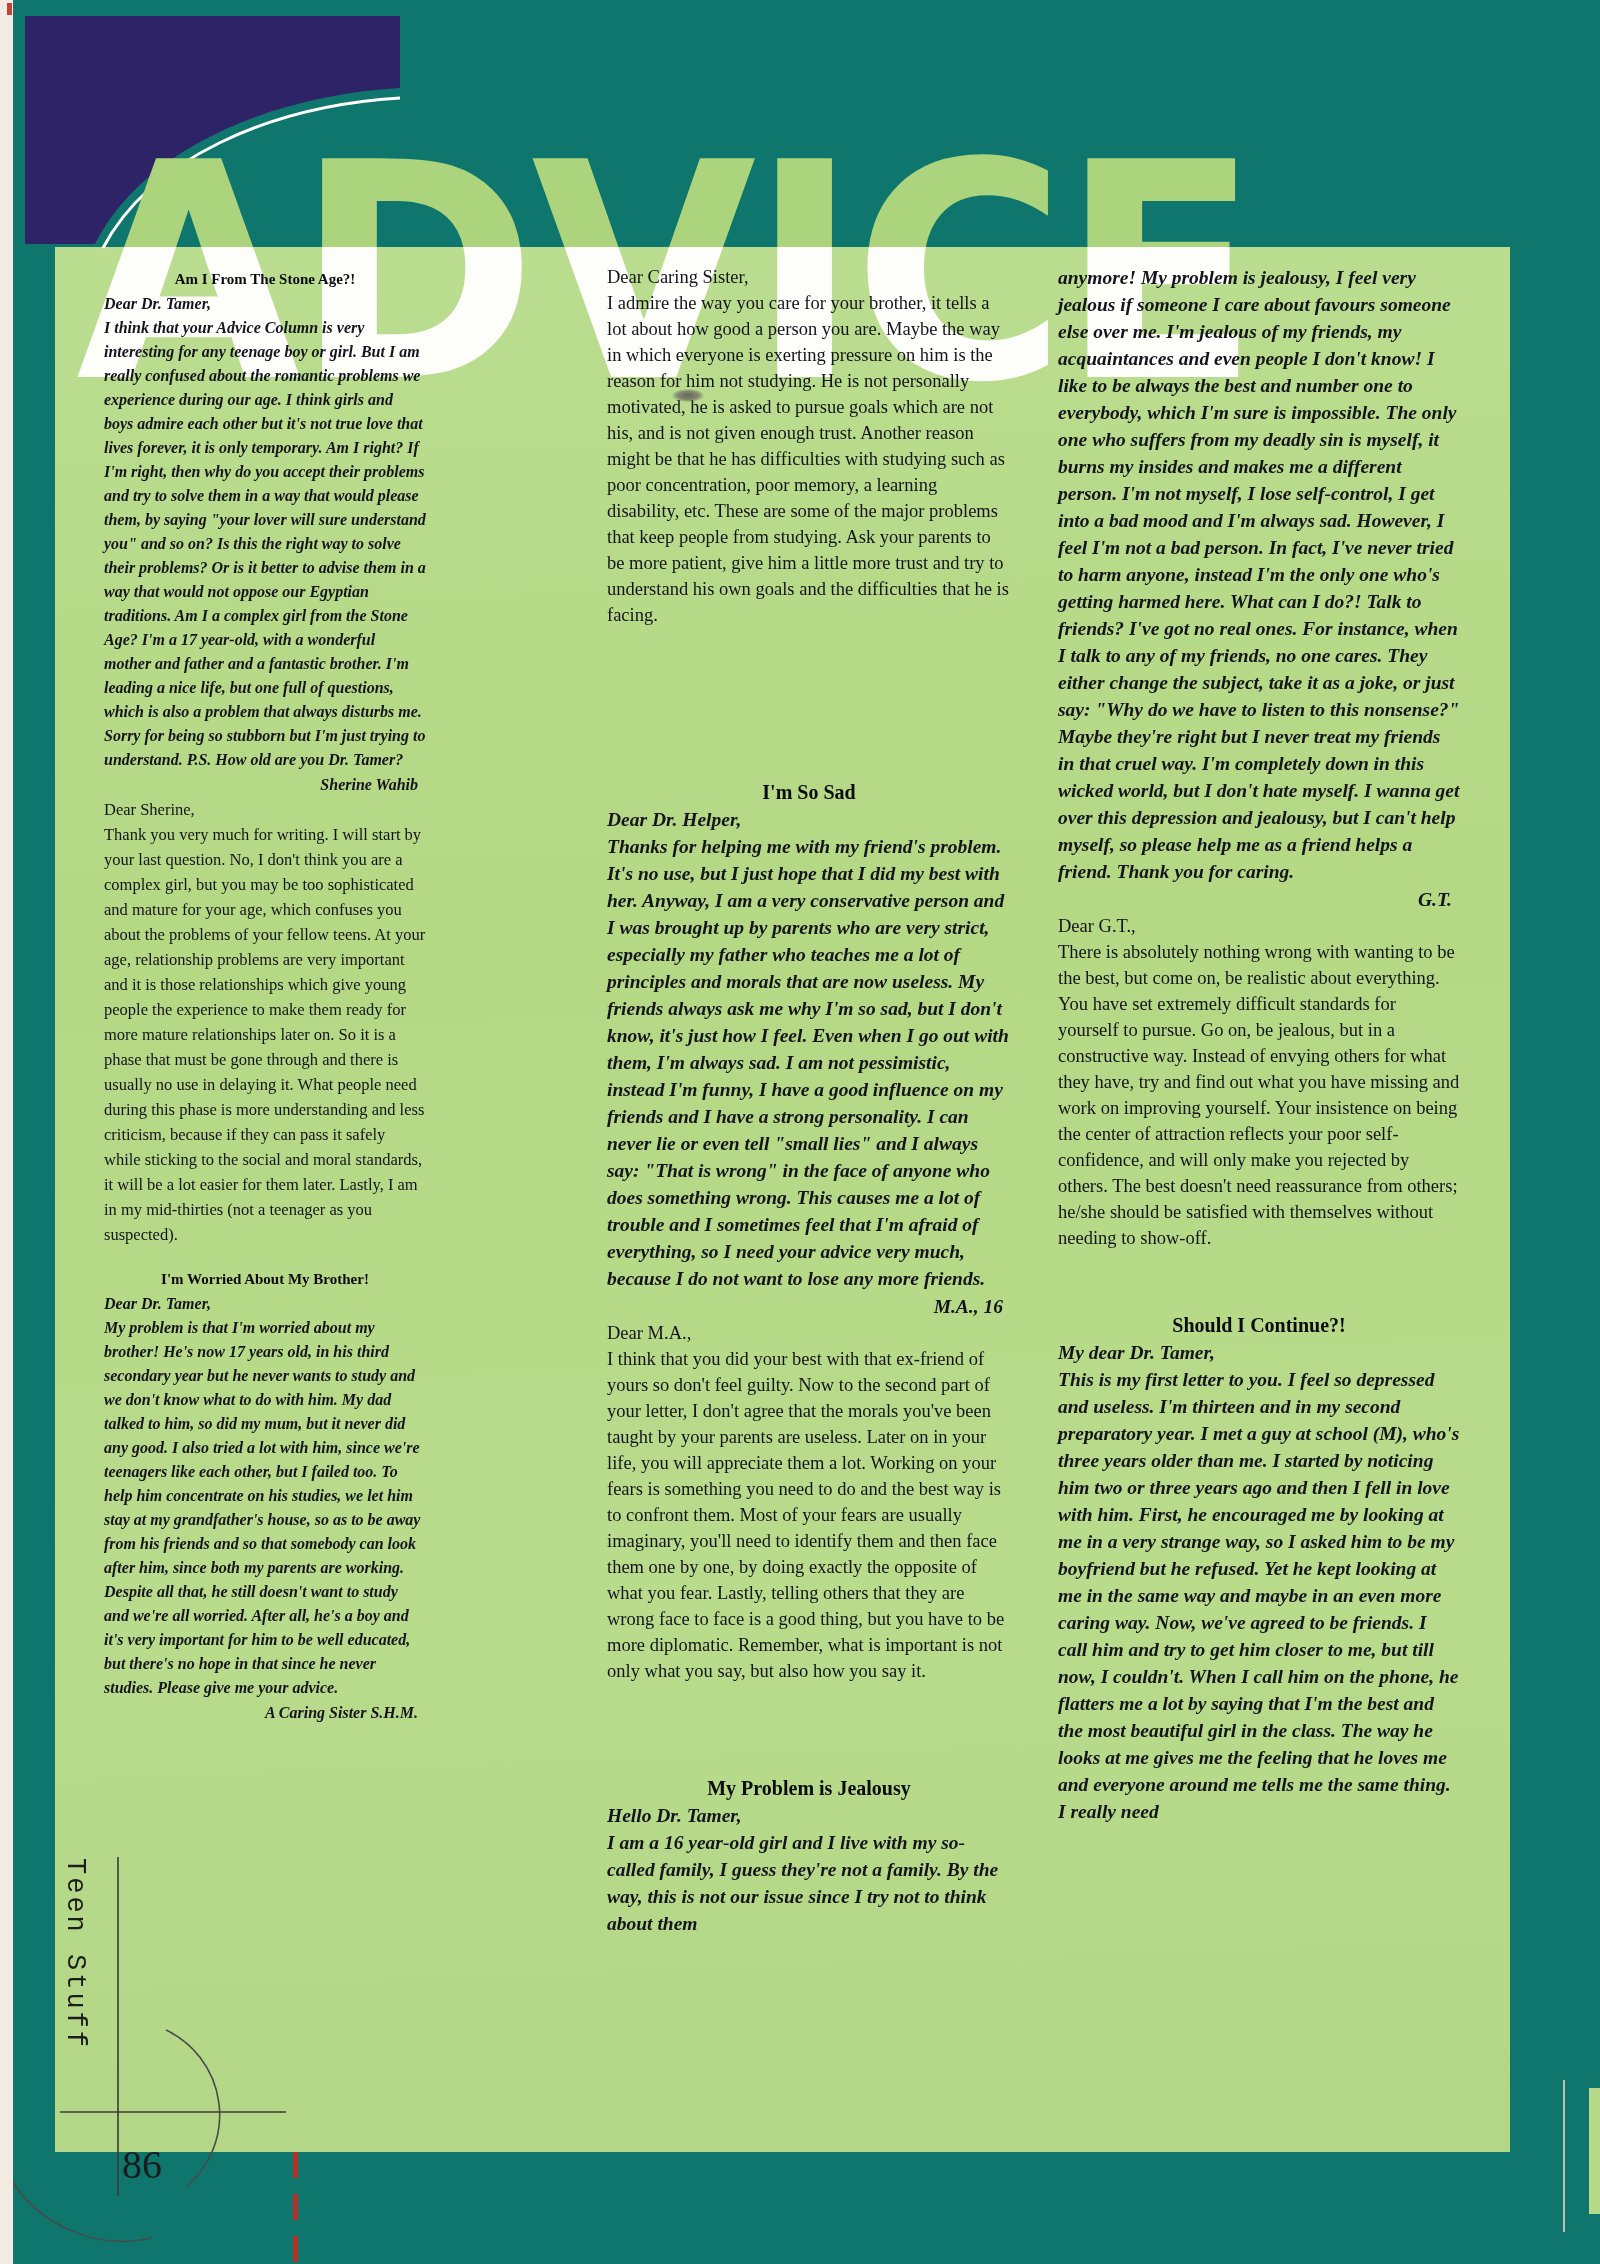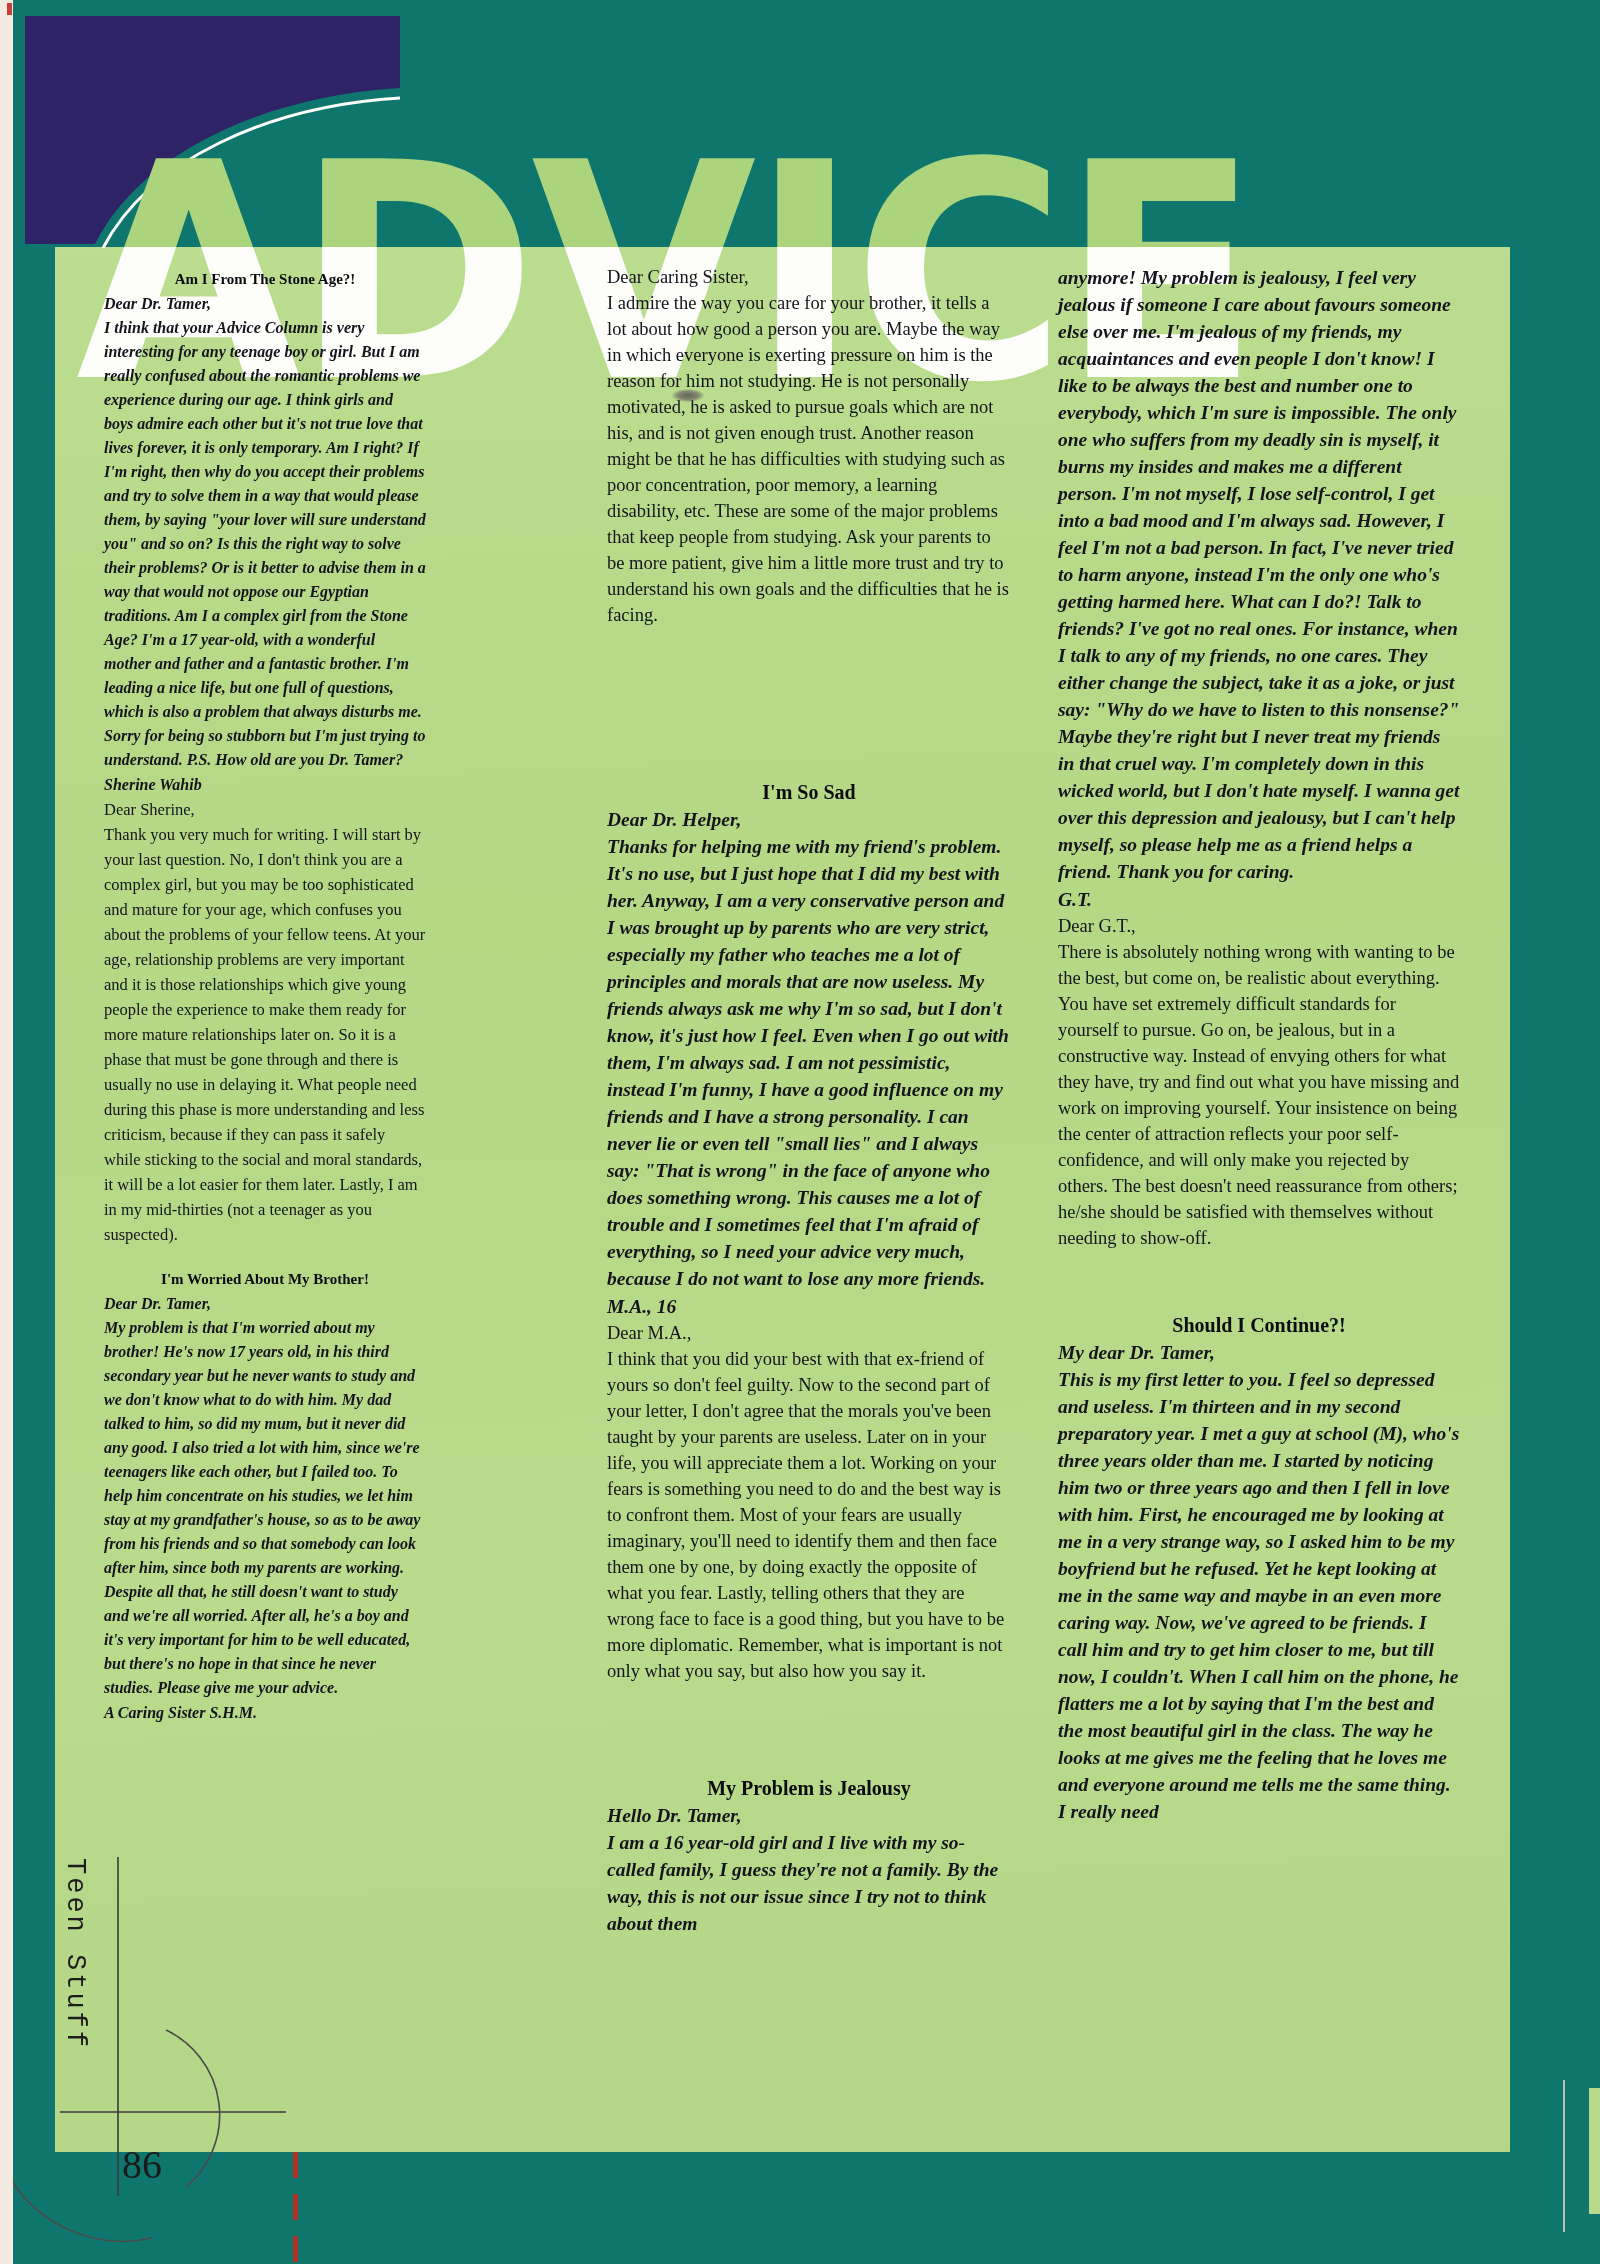--- a/index.html
+++ b/index.html
@@ -45,21 +45,21 @@
   #col2 .heading,#col3 .heading{font-size:20px;line-height:28px;}
 
   .q{font-style:italic;font-weight:700;color:#14141d;}
   #col1 .q{font-size:16px;line-height:24px;}
   #col2 .q,#col3 .q{font-size:19.5px;line-height:27px;}
 
   .r{color:#14141d;}
   #col1 .r{font-size:16.5px;line-height:25px;font-family:Liberation Serif, serif;}
   #col2 .r,#col3 .r{font-size:18.5px;line-height:26px;}
 
-  .sig{font-style:italic;font-weight:700;text-align:left;padding-right:8px;}
+  .sig{font-style:italic;font-weight:700;text-align:right;padding-right:8px;}
 
   .mt-h2{margin-top:19px;}
   .mt-h3{margin-top:150px;}
   .mt-h4{margin-top:90px;}
   .mt-h5{margin-top:60px;}
   .mt-sig{margin-top:1px;}
 
   
   .teen-stuff{
     position:absolute;left:60px;top:1858px;height:260px;

